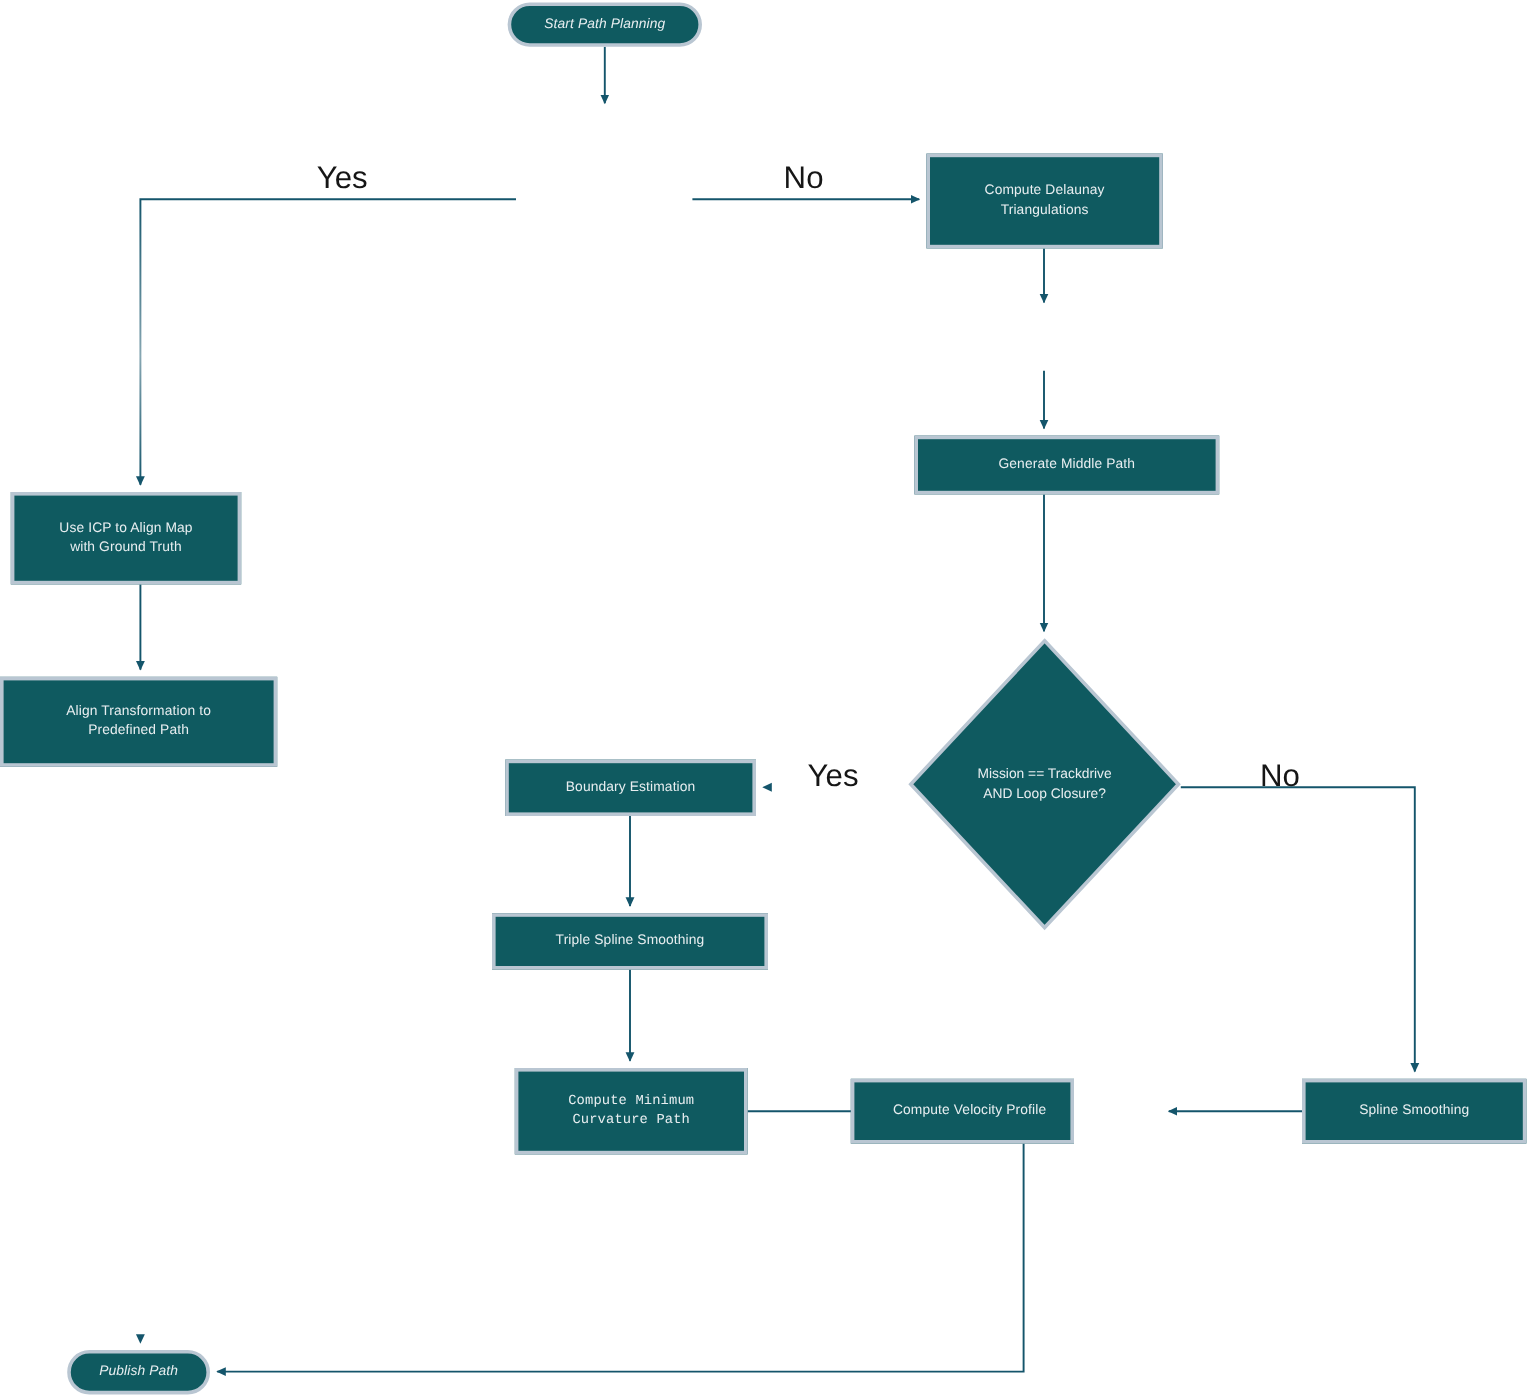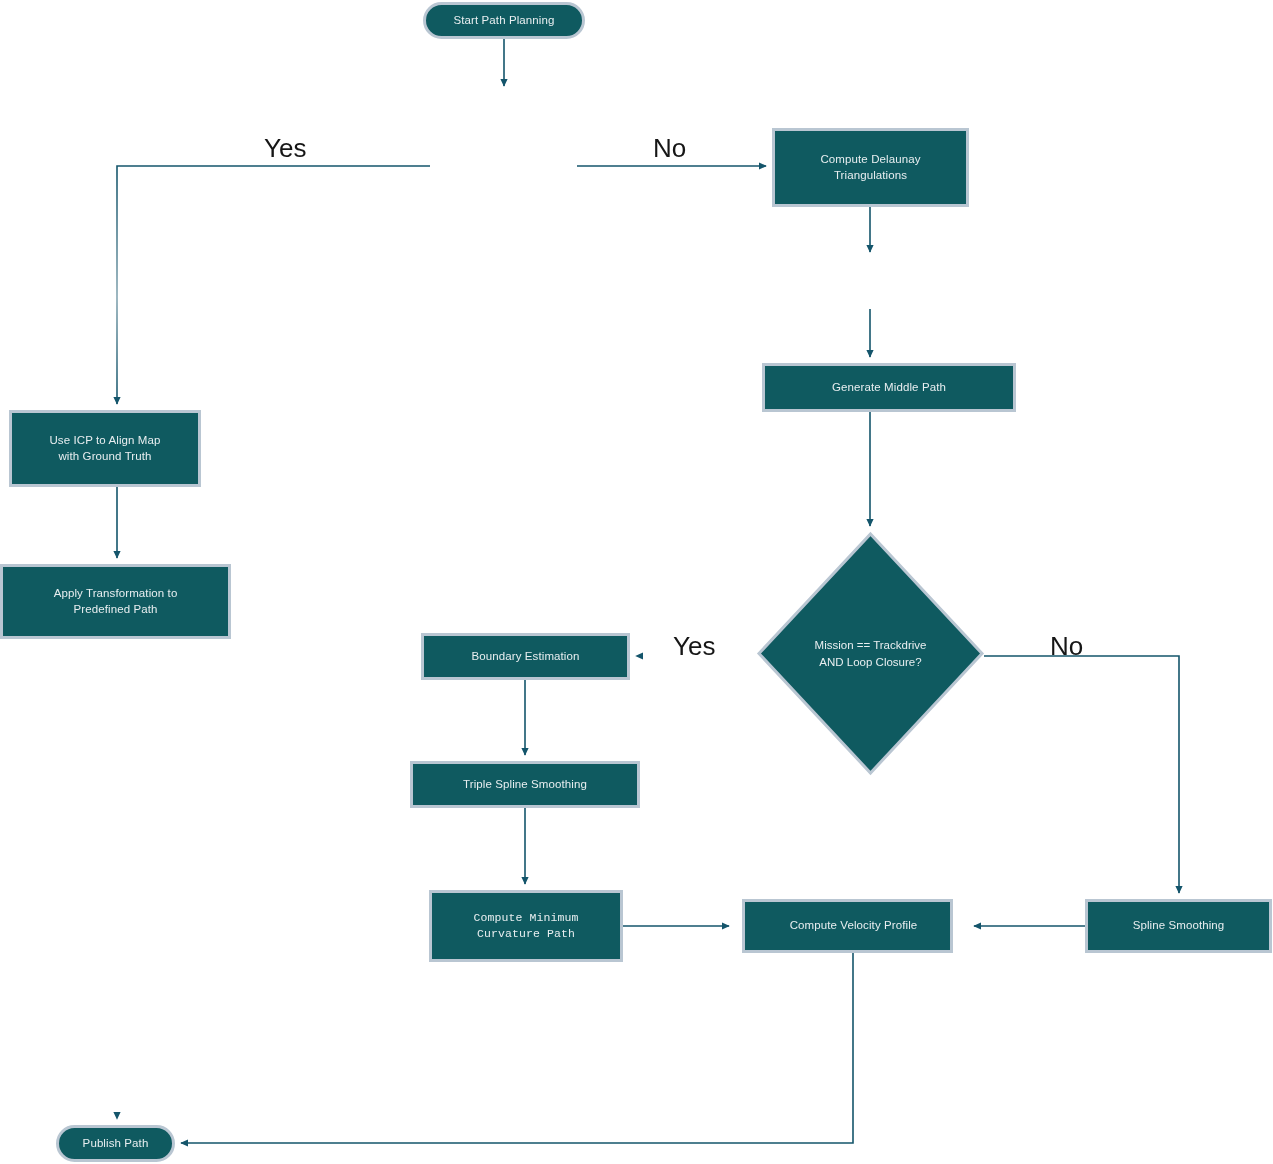--- a/index.html
+++ b/index.html
@@ -36,20 +36,21 @@
     justify-content: center;
     text-align: center;
     font-size: 11.5px;
     line-height: 1.38;
     font-family: "Liberation Sans", sans-serif;
     letter-spacing: 0.1px;
     z-index: 3;
   }
   .node.terminal {
     border-radius: 22px;
+    font-style: italic;
   }
   .node .label {
     padding: 0 8px;
     white-space: pre-line;
   }
   .diamond-wrap {
     position: absolute;
     z-index: 3;
   }
   .diamond-wrap svg {
@@ -153,21 +154,21 @@
   <div class="node" style="left:762px; top:363px; width:254px; height:49px;">
     <span class="label">Generate Middle Path</span>
   </div>
 
   <div class="node" style="left:9px; top:410px; width:192px; height:77px;">
     <span class="label">Use ICP to Align Map
 with Ground Truth</span>
   </div>
 
   <div class="node" style="left:0px; top:564px; width:231px; height:75px;">
-    <span class="label">Apply Transformation to
+    <span class="label">Align Transformation to
 Predefined Path</span>
   </div>
 
   <div class="diamond-wrap" style="left:757px; top:532px; width:227px; height:243px;">
     <svg width="227" height="243" viewBox="0 0 227 243" xmlns="http://www.w3.org/2000/svg">
       <polygon points="113.5,2 225,121.5 113.5,241 2,121.5" fill="#0f5a60" stroke="#b9c6d2" stroke-width="3"></polygon>
     </svg>
     <div class="dlabel">Mission == Trackdrive
 AND Loop Closure?</div>
   </div>
@@ -178,21 +179,21 @@
 
   <div class="node" style="left:410px; top:761px; width:230px; height:47px;">
     <span class="label">Triple Spline Smoothing</span>
   </div>
 
   <div class="node" style="left:429px; top:890px; width:194px; height:72px;font-family:Liberation Mono, monospace;">
     <span class="label">Compute Minimum
 Curvature Path</span>
   </div>
 
-  <div class="node" style="left:742px; top:899px; width:211px; height:54px;padding-left:12px;">
+  <div class="node" style="left:709px; top:899px; width:186px; height:54px;padding-left:12px;">
     <span class="label">Compute Velocity Profile</span>
   </div>
 
   <div class="node" style="left:1085px; top:899px; width:187px; height:54px;">
     <span class="label">Spline Smoothing</span>
   </div>
 
   <div class="node terminal" style="left:56px; top:1125px; width:119px; height:37px;">
     <span class="label">Publish Path</span>
   </div>

